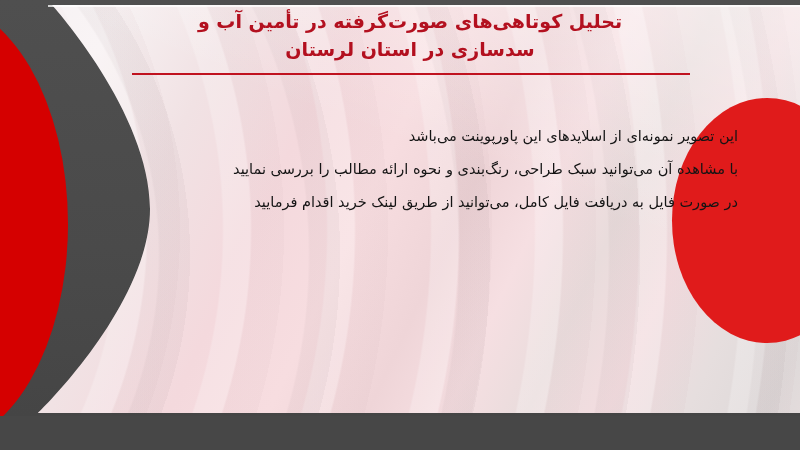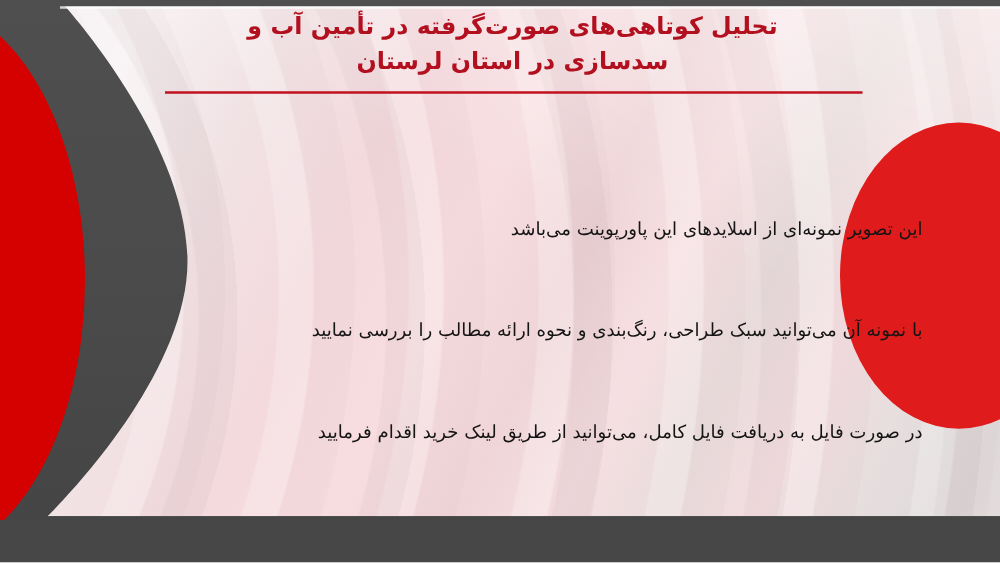--- a/index.html
+++ b/index.html
@@ -10,21 +10,21 @@
   }
   body {
     font-family: "DejaVu Sans", sans-serif;
   }
 
   .slide {
     position: relative;
     width: 800px;
     height: 450px;
     overflow: hidden;
-    background: #e5e5e5;
+    background: #22c55e;
   }
 
   
   .backdrop {
     position: absolute;
     inset: 0;
     background: linear-gradient(180deg, #4f4f4f 0%, #4a4a4a 55%, #444444 100%);
   }
 
   
@@ -158,21 +158,20 @@
     top: 120px;
     width: 660px;
     direction: rtl;
     text-align: right;
     color: #141414;
     font-size: 14.5px;
     line-height: 33px;
   }
   .body .line {
     white-space: nowrap;
-    margin-top: 48px;
   }
 
   
   .bottom-band {
     position: absolute;
     left: 0;
     bottom: 0;
     width: 800px;
     height: 34px;
     background: #474747;
@@ -197,19 +196,19 @@
 
   <div class="red-ellipse-right"></div>
 
   <div class="title">تحلیل کوتاهی‌های صورت‌گرفته در تأمین آب و
 سدسازی در استان لرستان</div>
 
   <div class="title-rule"></div>
 
   <div class="body">
     <div class="line">این تصویر نمونه‌ای از اسلایدهای این پاورپوینت می‌باشد</div>
-    <div class="line">با نمونه آن می‌توانید سبک طراحی، رنگ‌بندی و نحوه ارائه مطالب را بررسی نمایید</div>
+    <div class="line">با مشاهده آن می‌توانید سبک طراحی، رنگ‌بندی و نحوه ارائه مطالب را بررسی نمایید</div>
     <div class="line">در صورت فایل به دریافت فایل کامل، می‌توانید از طریق لینک خرید اقدام فرمایید</div>
   </div>
 
   <div class="bottom-band"></div>
 
 </div>
 
 </body></html>

